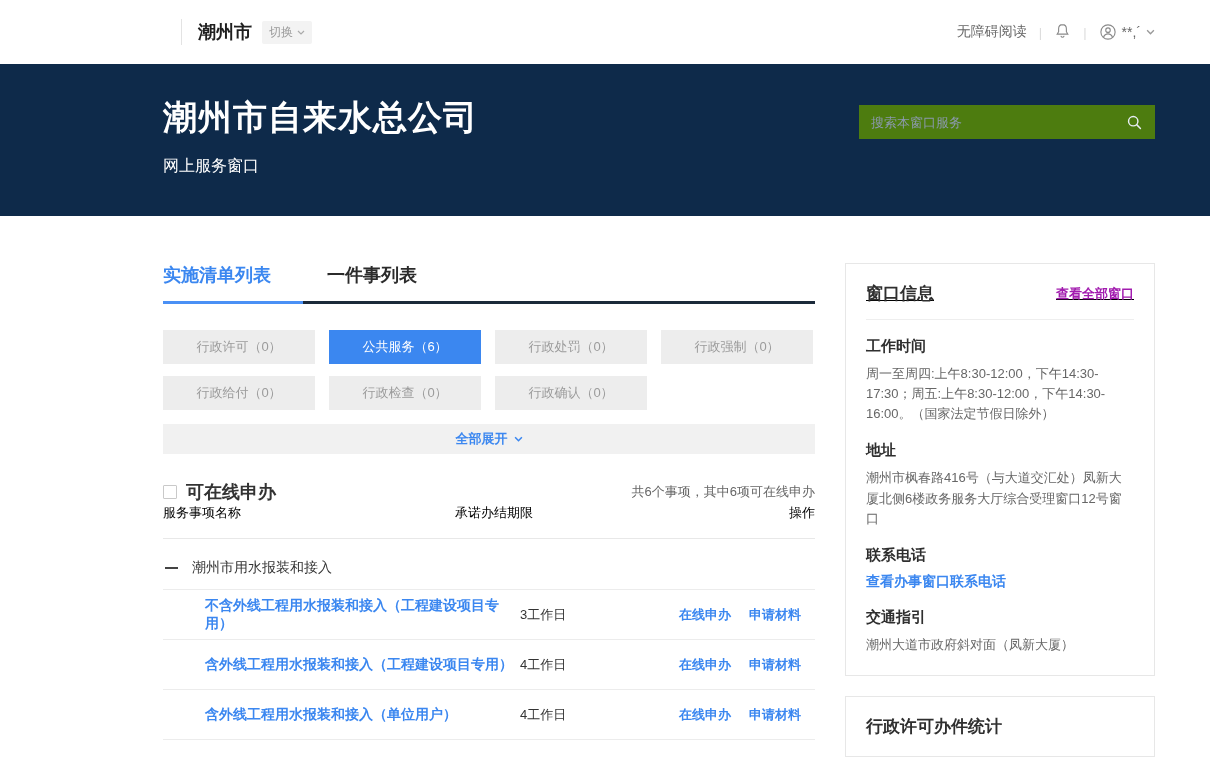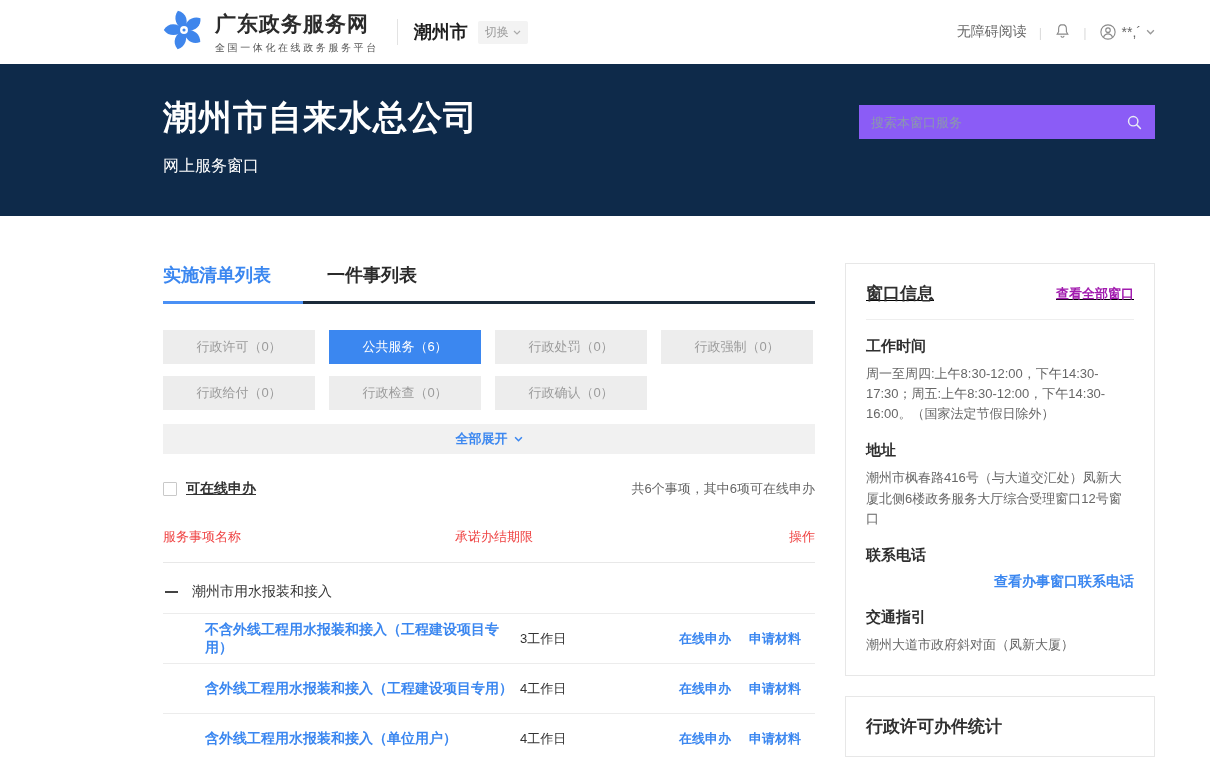--- a/index.html
+++ b/index.html
@@ -18,21 +18,21 @@
   .switch-pill { margin-left:10px; background:#f3f3f3; color:#9a9a9a; font-size:12px; padding:3px 7px; border-radius:2px; display:inline-flex; align-items:center; gap:4px; cursor:pointer; }
   .topbar-right { margin-left:auto; display:flex; align-items:center; font-size:14px; color:#666; }
   .tb-sep { color:#ddd; margin:0 12px; font-size:13px; }
   .user-box { display:flex; align-items:center; gap:5px; color:#666; }
 
   
   .banner { height:152px; background:#0e2a4a; }
   .banner-inner { width:992px; margin-left:163px; padding-top:31px; display:flex; justify-content:space-between; }
   .banner-title { font-size:34px; color:#fff; font-weight:bold; letter-spacing:1px; }
   .banner-sub { font-size:16px; color:#fff; margin-top:15px; }
-  .banner-search { margin-top:10px; width:296px; height:34px; background:#8b5cf6; display:flex; align-items:center; padding:0 12px; }
+  .banner-search { margin-top:10px; width:296px; height:34px; background:#4d7c0f; display:flex; align-items:center; padding:0 12px; }
   .banner-search input { flex:1; background:transparent; border:none; outline:none; color:#dbe3ee; font-size:13px; font-family:inherit; }
   .banner-search input::placeholder { color:#8b99ad; }
 
   
   .content { width:992px; margin-left:163px; display:flex; margin-top:47px; }
   .left-col { width:652px; }
   .right-col { width:310px; margin-left:30px; }
 
   
   .tabs { position:relative; display:flex; gap:56px; padding-bottom:14px; border-bottom:3px solid #1b2a3a; }
@@ -42,25 +42,25 @@
 
   
   .filters { margin-top:26px; display:grid; grid-template-columns:repeat(4,152px); gap:12px 14px; }
   .filter-btn { height:34px; background:#ededed; color:#9b9b9b; font-size:13px; display:flex; align-items:center; justify-content:center; cursor:pointer; }
   .filter-btn.active { background:#3b87f0; color:#fff; }
 
   .expand-bar { margin-top:14px; height:30px; background:#f1f1f1; display:flex; align-items:center; justify-content:center; gap:6px; color:#3b87f0; font-size:13px; font-weight:bold; cursor:pointer; }
 
   .online-row { margin-top:26px; display:flex; align-items:center; }
   .checkbox { width:14px; height:14px; border:1px solid #c9c9c9; background:#fff; border-radius:1px; cursor:pointer; }
-  .online-label { margin-left:9px; font-size:14px; font-weight:bold; color:#333;text-decoration:underline; }
+  .online-label { margin-left:9px; font-size:18px; font-weight:bold; color:#333; }
   .summary { margin-left:auto; font-size:13px; color:#666; }
 
   
-  .table-head { margin-top:30px; display:flex; color:#ef4444; font-size:13px; padding-bottom:16px; border-bottom:1px solid #e8e8e8; }
+  .table-head { display:flex; color:#000000; font-size:13px; padding-bottom:16px; border-bottom:1px solid #e8e8e8; }
   .th-name { flex:1; }
   .th-deadline { width:230px; }
   .th-action { width:130px; text-align:right; }
   .group-row { padding:20px 0 12px 0; display:flex; align-items:center; }
   .minus-icon { width:13px; height:2px; background:#444; margin:0 14px 0 2px; cursor:pointer; }
   .group-title { font-size:14px; color:#333; }
   .service-row { display:flex; align-items:center; height:50px; border-top:1px solid #ececec; }
   .service-row:first-of-type { border-top:1px solid #ececec; }
   .row-name { flex:1; padding-left:42px; font-size:14px; font-weight:bold; color:#3b87f0; cursor:pointer; }
   .row-deadline { width:145px; font-size:13px; color:#333; }
@@ -70,50 +70,31 @@
   
   .card { border:1px solid #e7e7e7; background:#fff; }
   .card1 { padding:18px 20px 20px 20px; }
   .card-head { display:flex; align-items:center; justify-content:space-between; padding-bottom:14px; border-bottom:1px solid #eee;text-decoration:underline; }
   .card-title { font-size:17px; font-weight:bold; color:#2f2f2f; }
   .view-all { font-size:13px; font-weight:bold; color:#a21caf; cursor:pointer; }
   .office-name { margin-top:16px; font-size:15px; font-weight:bold; color:#2f2f2f; line-height:1.5; }
   .info-section { margin-top:17px; }
   .info-heading { font-size:15px; font-weight:bold; color:#2f2f2f; }
   .info-text { margin-top:8px; font-size:13px; color:#666; line-height:1.55; }
-  .info-link { margin-top:8px; font-size:14px; font-weight:bold; color:#3b87f0; cursor:pointer;text-align:right; }
+  .info-link { margin-top:8px; font-size:14px; font-weight:bold; color:#3b87f0; cursor:pointer; }
 
   .card2 { margin-top:20px; padding:18px 20px; }
 </style>
 </head>
 <body>
 
 <div class="page">
 
   <div class="topbar">
     <div class="topbar-inner">
-      <div class="logo">
-        <span>
-          <svg width="42" height="42" viewBox="0 0 48 48">
-            <g fill="#3f86ec">
-              <path d="M24 24 C15 20 11 10 17 2 C27 4 30 15 24 24Z"></path>
-              <path d="M24 24 C15 20 11 10 17 2 C27 4 30 15 24 24Z" transform="rotate(72 24 24)"></path>
-              <path d="M24 24 C15 20 11 10 17 2 C27 4 30 15 24 24Z" transform="rotate(144 24 24)"></path>
-              <path d="M24 24 C15 20 11 10 17 2 C27 4 30 15 24 24Z" transform="rotate(216 24 24)"></path>
-              <path d="M24 24 C15 20 11 10 17 2 C27 4 30 15 24 24Z" transform="rotate(288 24 24)"></path>
-            </g>
-            <circle cx="24" cy="24" r="4.5" fill="#fff"></circle>
-            <circle cx="24" cy="24" r="1.8" fill="#3f86ec"></circle>
-          </svg>
-        </span>
-        <span class="logo-texts">
-          <span class="logo-title">广东政务服务网</span>
-          <span class="logo-sub">全国一体化在线政务服务平台</span>
-        </span>
-      </div>
       <span class="city-divider"></span>
       <span class="city-name">潮州市</span>
       <span class="switch-pill">
         <span>切换</span>
         <svg width="8" height="5" viewBox="0 0 8 5">
             <polyline points="1,1 4,4 7,1" fill="none" stroke="#aaa" stroke-width="1.2"></polyline>
           </svg>
       </span>
       <div class="topbar-right">
         <span>无障碍阅读</span>

